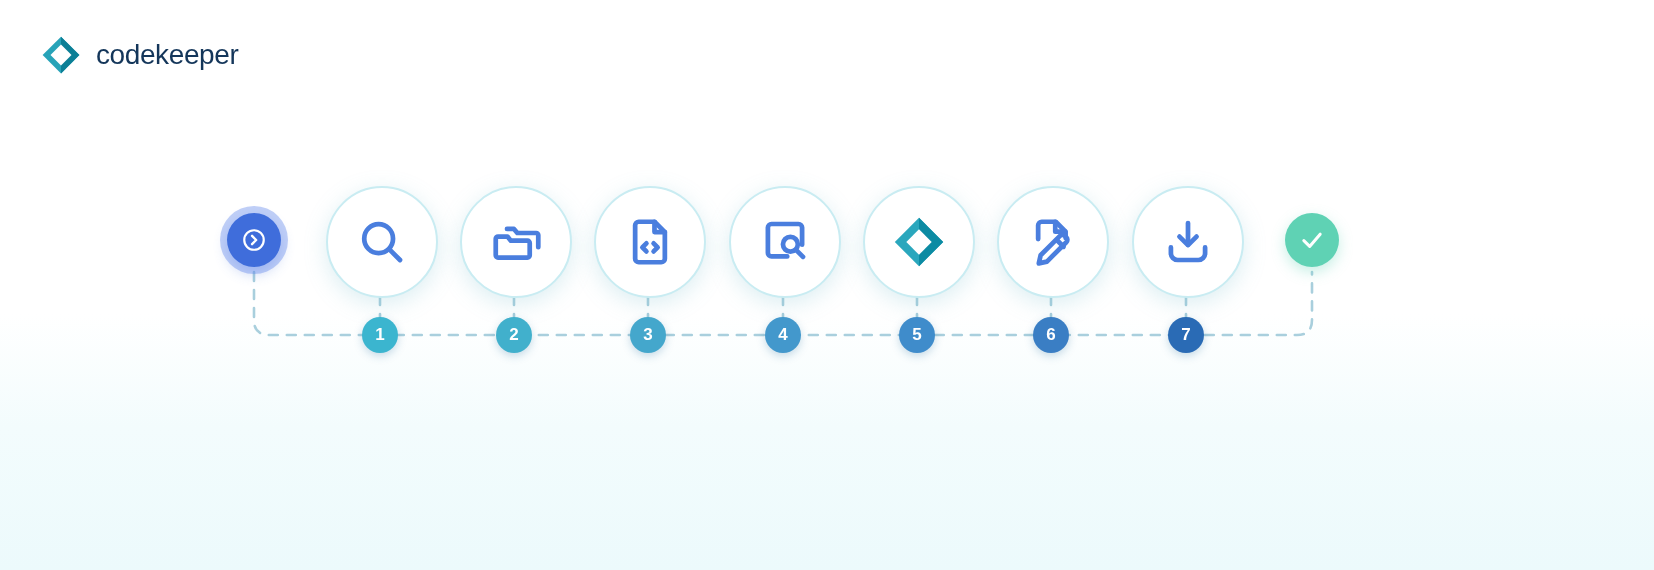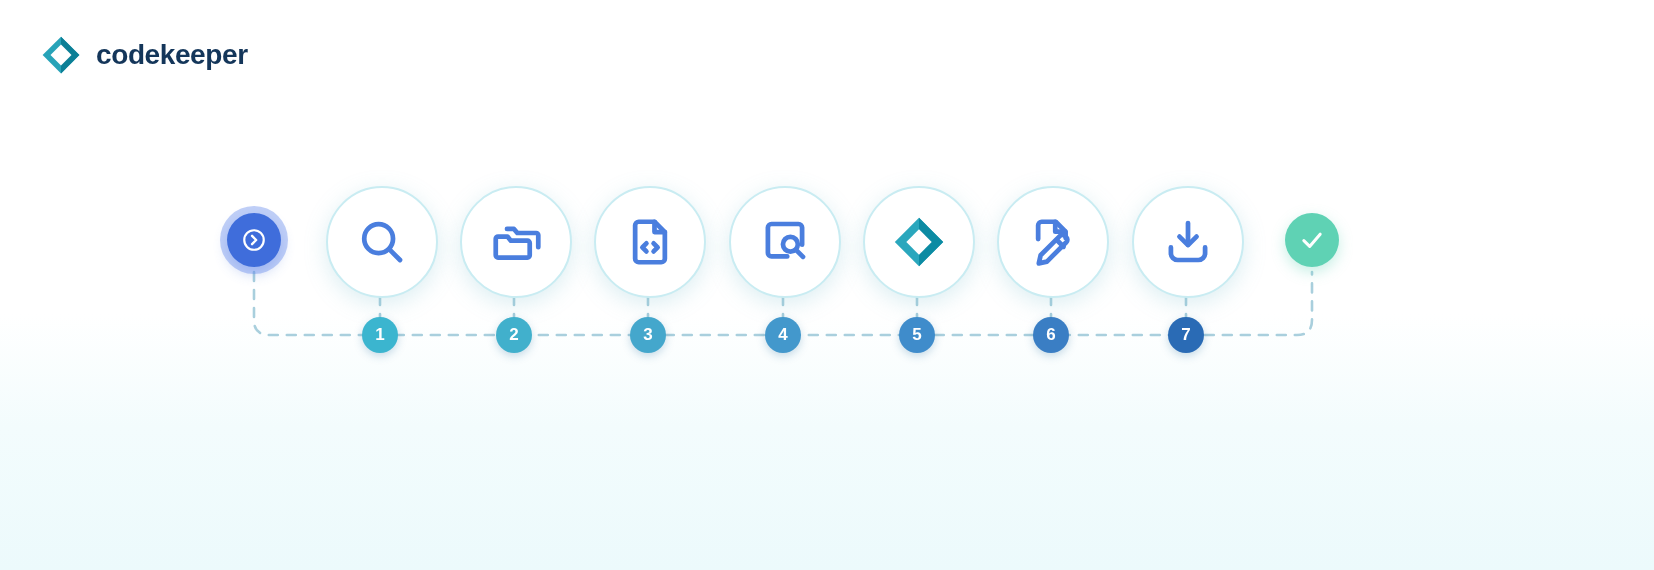--- a/index.html
+++ b/index.html
@@ -20,21 +20,21 @@
     position: absolute;
     left: 40px;
     top: 34px;
     display: flex;
     align-items: center;
     gap: 14px;
   }
   .logo-mark { width: 42px; height: 42px; display: block; }
   .logo-text {
     font-size: 28px;
-    font-weight: 700;
+    font-weight: 400;
     color: #14365a;
     letter-spacing: -0.4px;
     line-height: 1;
     white-space: nowrap;
   }
 
   
   .flow {
     position: absolute;
     left: 0;

